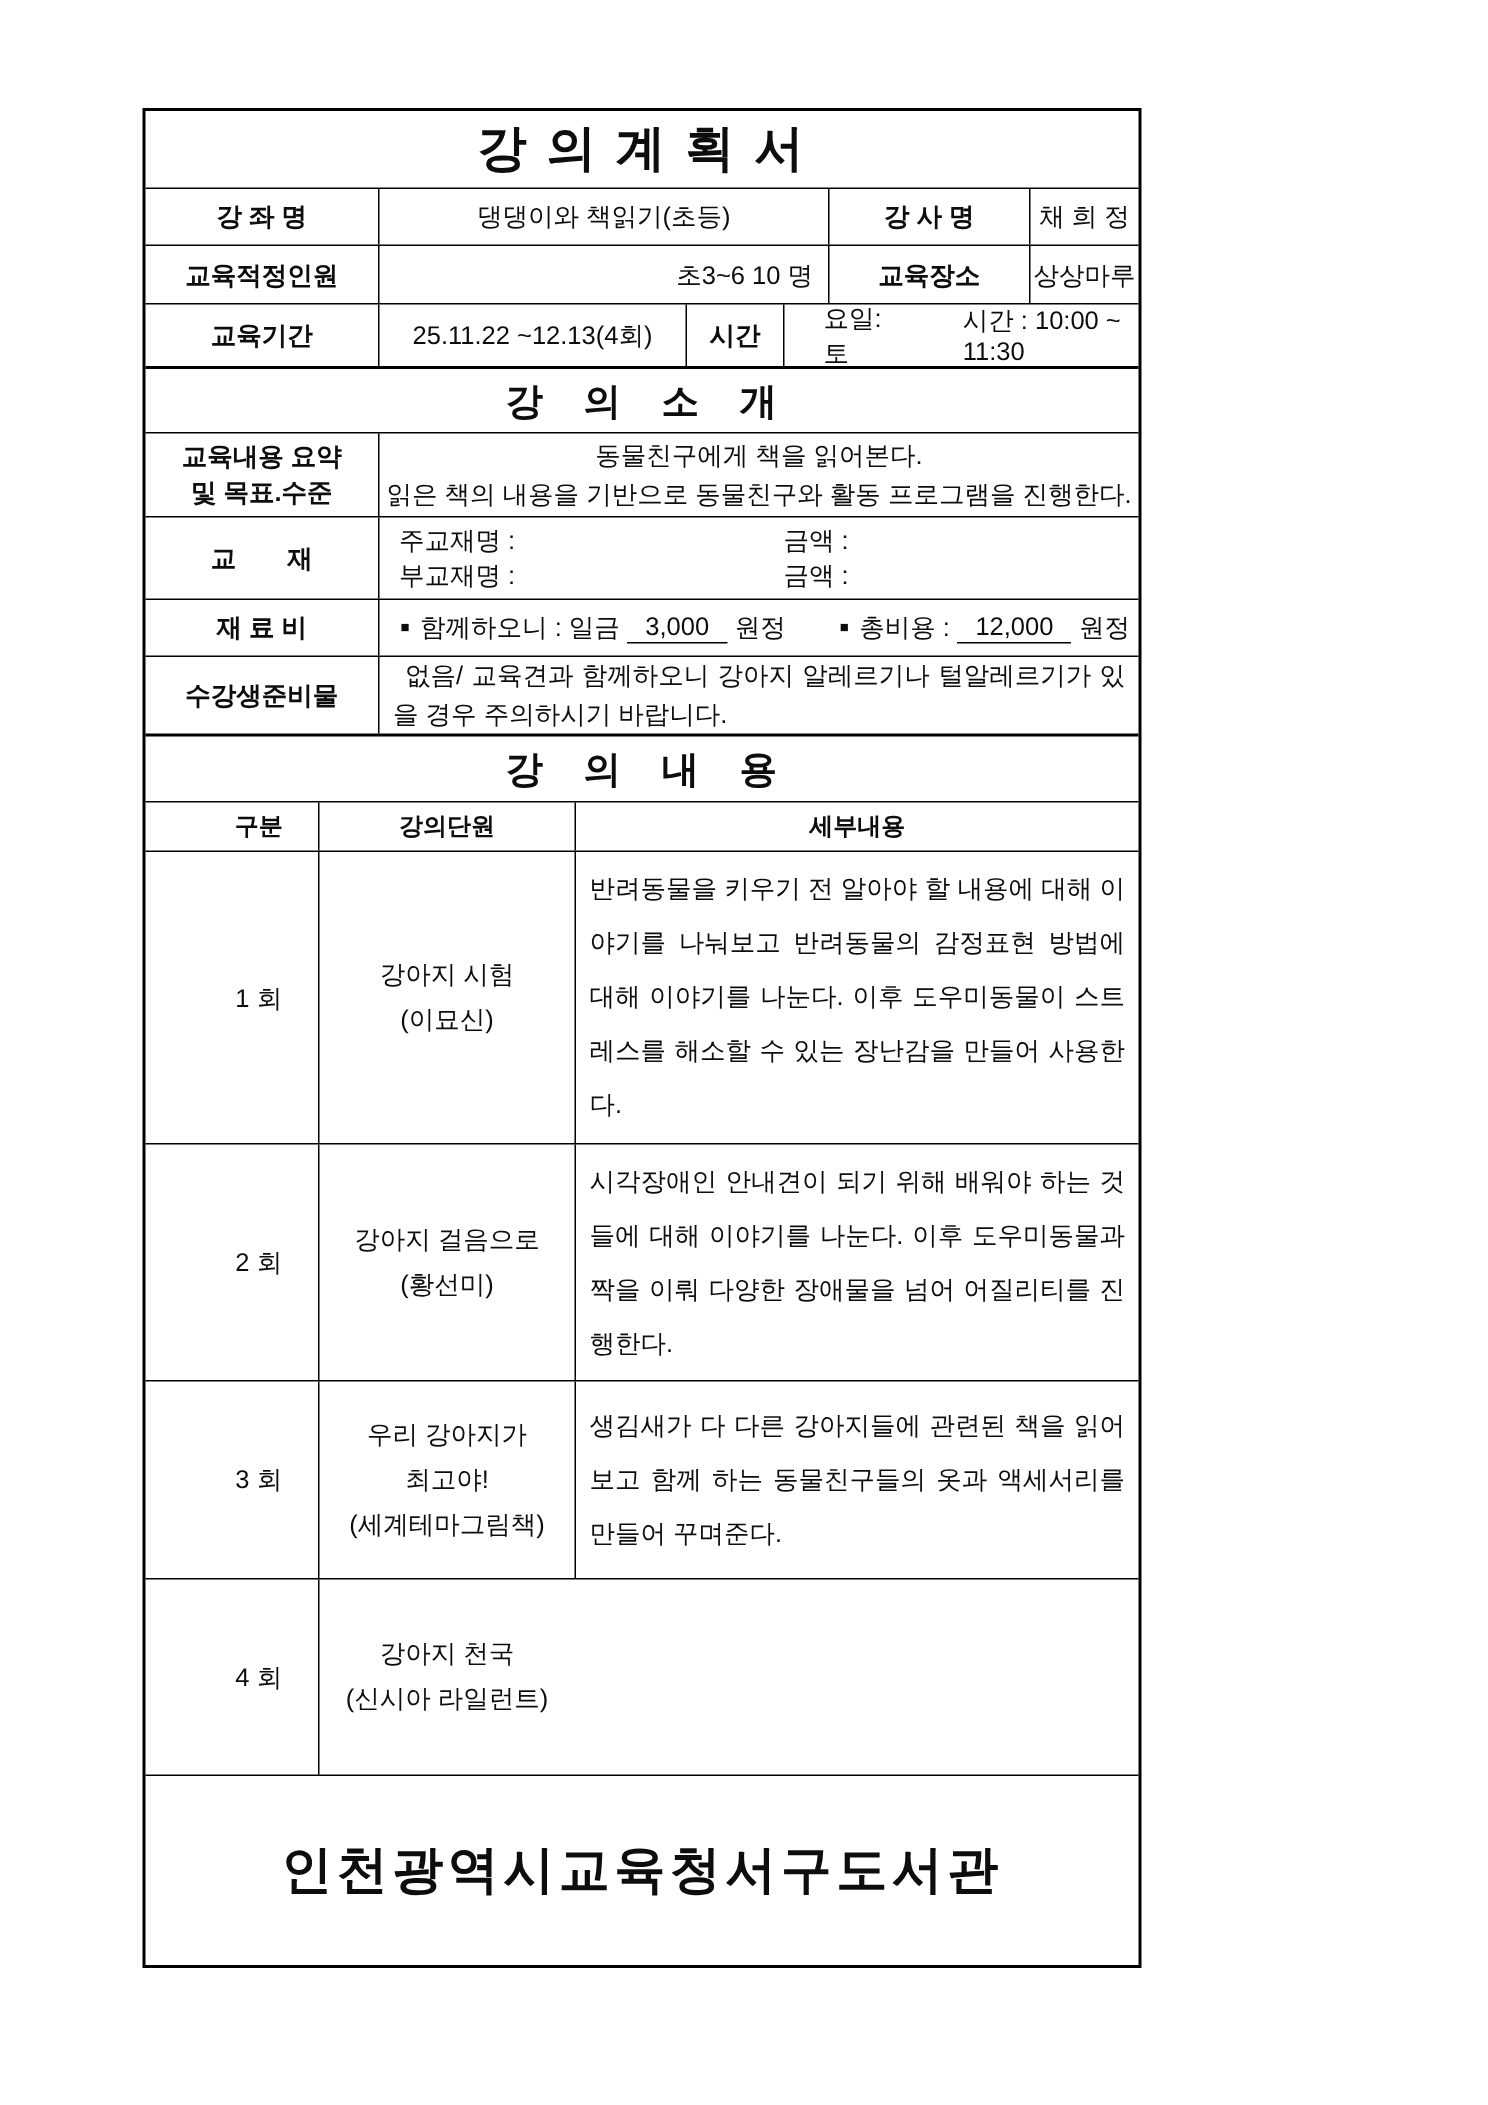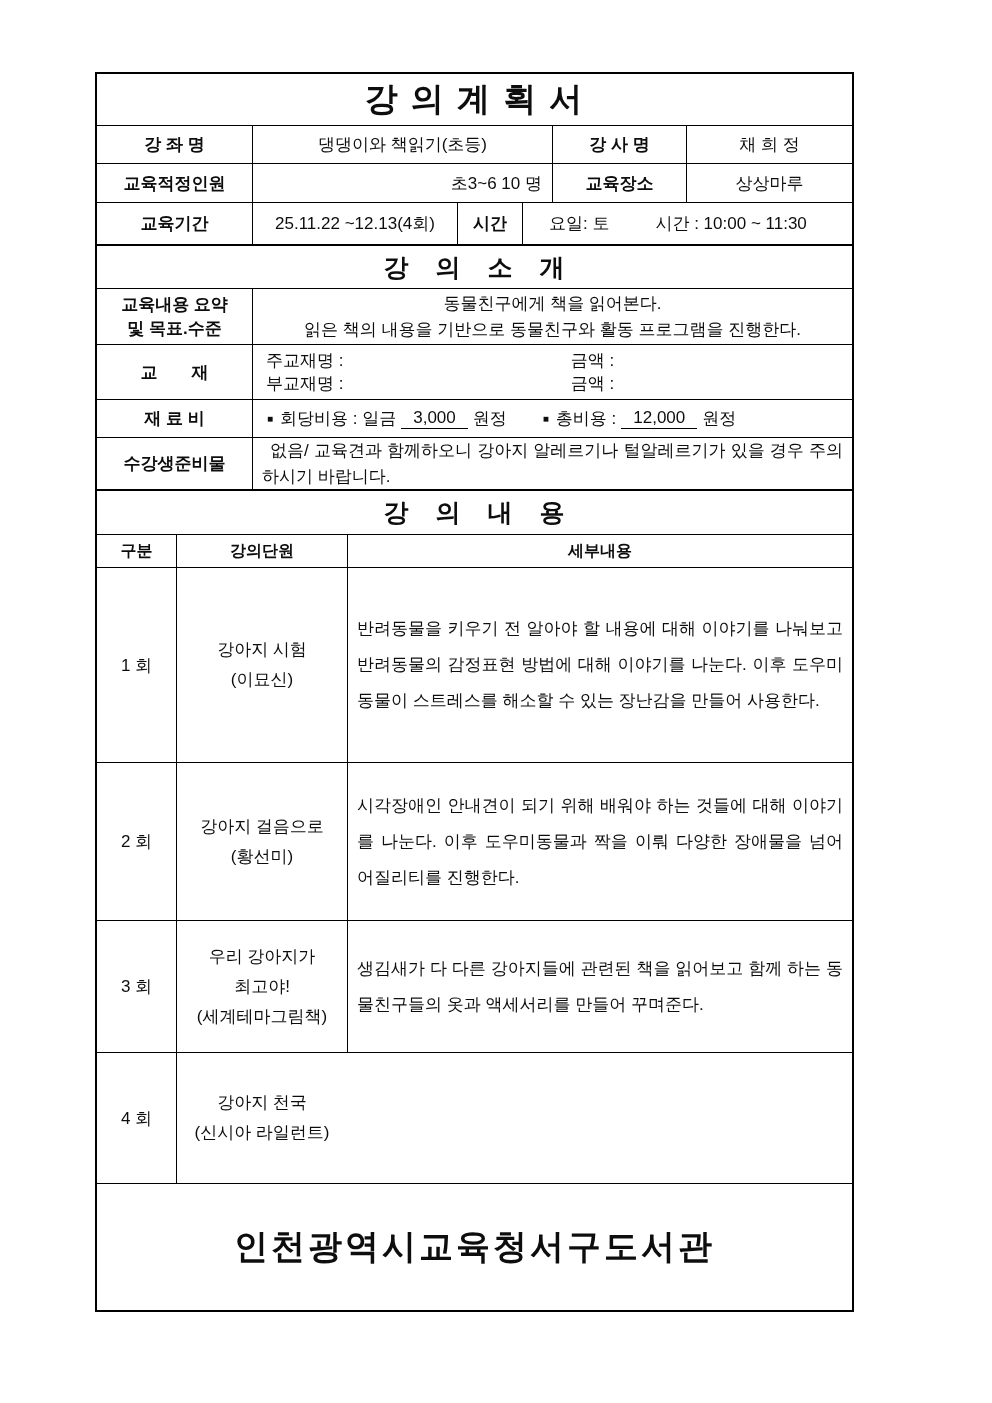--- a/index.html
+++ b/index.html
@@ -6,40 +6,40 @@
   body {
     width: 992px; height: 1403px;
     background: #ffffff;
     font-family: "Liberation Sans", sans-serif;
     color: #0d0d0d;
     position: relative;
   }
   .doc {
     position: absolute;
     left: 95px; top: 72px;
-    width: 759px;
+    width: 666px;
     border: 2px solid #000;
     box-sizing: border-box;
     background: #fff;
   }
   .row { display: flex; border-top: 1px solid #000; box-sizing: border-box; }
   .row:first-child { border-top: none; }
   .row.thick-top { border-top: 2px solid #000; justify-content: flex-end; }
   .cell {
     display: flex; align-items: center; justify-content: center;
     box-sizing: border-box; font-size: 17px; overflow: hidden;
   }
   .cell + .cell { border-left: 1px solid #000; }
   .flex1 { flex: 1 1 auto; }
   .w155 { width: 155px; flex: 0 0 155px; }
   .w300 { width: 300px; flex: 0 0 300px; }
   .w134 { width: 134px; flex: 0 0 134px; }
   .w205 { width: 205px; flex: 0 0 205px; }
   .w65  { width: 65px;  flex: 0 0 65px; }
-  .w79  { width: 79px;  flex: 0 0 79px; }
+  .w79  { width: 79px;  flex: 0 0 79px; margin-left: 36px; }
   .w171 { width: 171px; flex: 0 0 171px; }
 
   .h51 { height: 51px; } .h38 { height: 38px; } .h39 { height: 39px; }
   .h42 { height: 42px; } .h44 { height: 44px; } .h56 { height: 56px; }
   .h55 { height: 55px; } .h52 { height: 52px; } .h45 { height: 45px; }
   .h33 { height: 33px; } .h195 { height: 195px; } .h158 { height: 158px; }
   .h132 { height: 132px; } .h131 { height: 131px; } .h127 { height: 127px; }
 
   .label { font-weight: bold; }
   .title-text { font-size: 33px; font-weight: bold; letter-spacing: 2px; }
@@ -133,21 +133,21 @@
         <span>부교재명 :</span>
         <span>금액 :</span>
       </div>
     </div>
   </div>
 
   <div class="row h38">
     <div class="cell w155 label">재 료 비</div>
     <div class="cell flex1 materials">
       <span class="bullet">■</span>
-      <span class="mword">회당비용 : 일금</span>
+      <span class="mword">함께하오니 : 일금</span>
       <span class="underline">3,000</span>
       <span>원정</span>
       <span class="bullet second">■</span>
       <span class="mword">총비용 :</span>
       <span class="underline">12,000</span>
       <span>원정</span>
     </div>
   </div>
 
   <div class="row h52">

